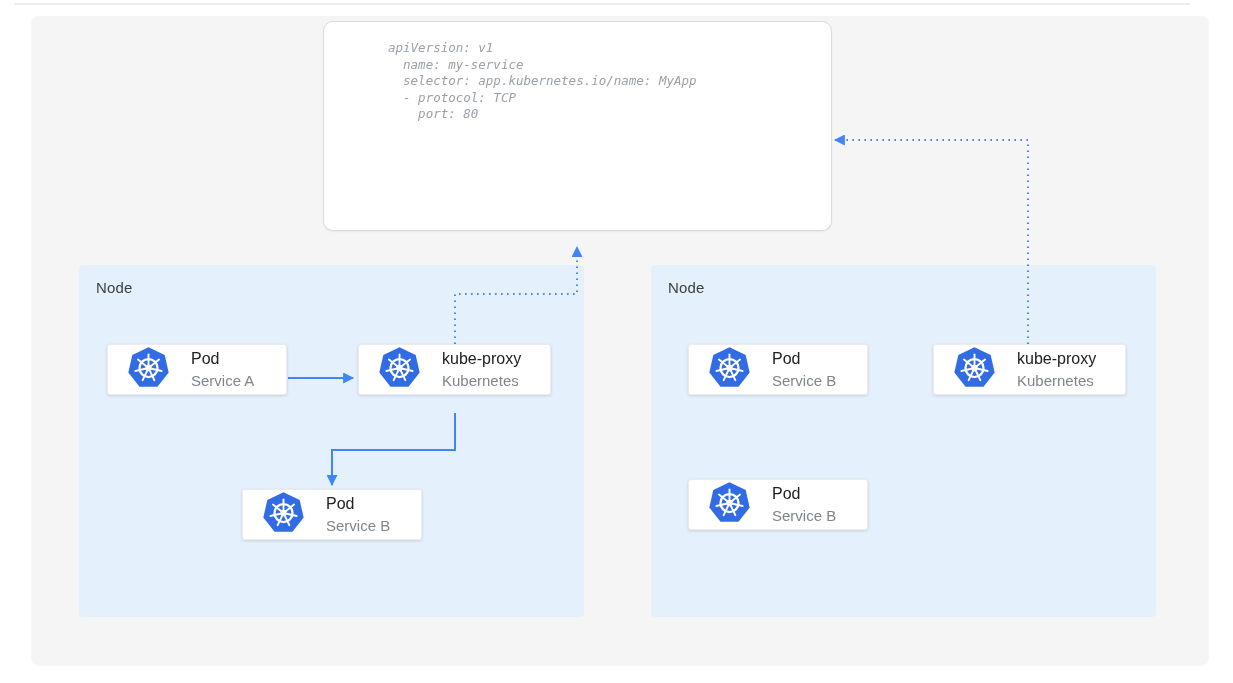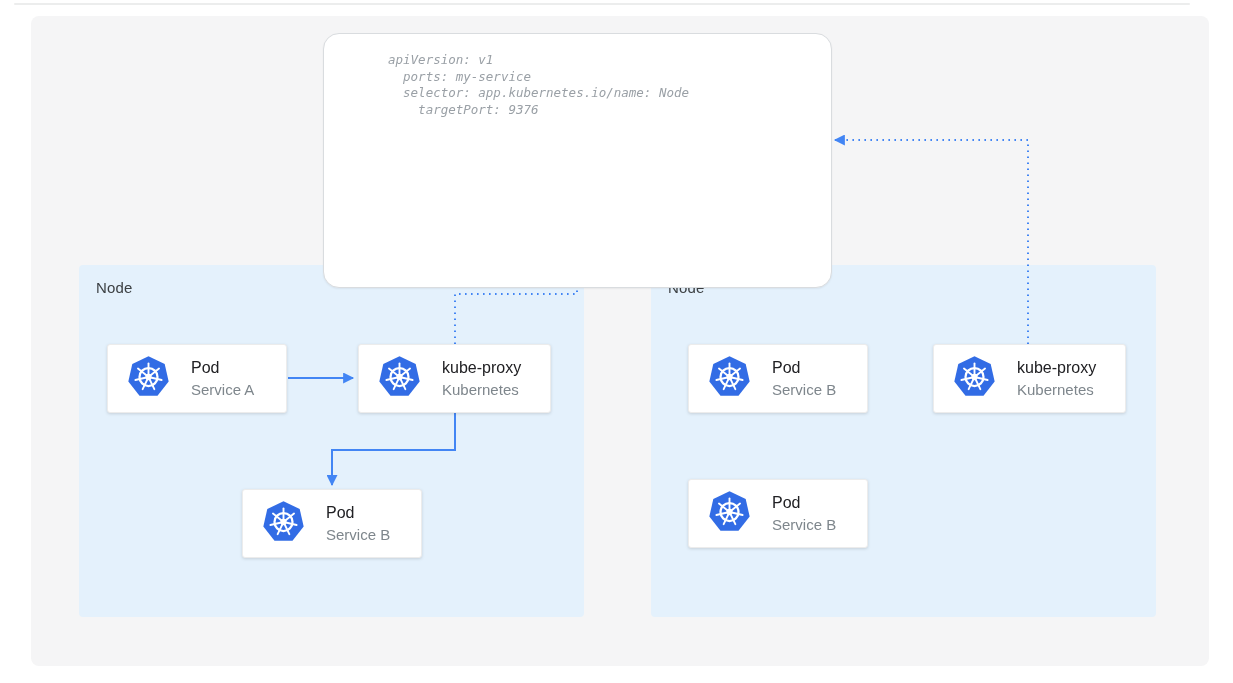--- a/index.html
+++ b/index.html
@@ -7,22 +7,22 @@
               font-family:"Liberation Sans", sans-serif; }
   .page { position:relative; width:1233px; height:683px; background:#ffffff; }
 
   .top-divider { position:absolute; left:14px; top:3px; width:1176px; height:2px;
                  background:#eceded; border-radius:2px; }
 
   .panel { position:absolute; left:31px; top:16px; width:1178px; height:650px;
            background:var(--panel-bg,#F5F5F6); border-radius:8px; }
 
   
-  .yaml-card { position:absolute; left:292px; top:17px; width:509px; height:255px;
-               background:#ffffff; border:1px solid #D9DCDF; border-radius:16px;
+  .yaml-card { position:absolute; left:292px; top:5px; width:509px; height:210px;
+               background:#ffffff; border:1px solid #D9DCDF; border-radius:10px;
                box-shadow:0 1px 2px rgba(0,0,0,0.06); z-index:4; }
   .code { padding:18px 10px 0 64px; font-family:"DejaVu Sans Mono", monospace;
           font-size:12.5px; font-style:italic; line-height:16.6px;
           color:var(--code-regular,#9AA0A6); }
   .code-line { white-space:pre; }
   .code-line .b { font-weight:bold; color:var(--code-bold,#5F6368); }
 
   
   .node { position:absolute; top:249px; width:505px; height:352px;
           background:var(--node-bg,#E4F1FC); border-radius:4px; z-index:1;padding-left:36px; }
@@ -32,21 +32,21 @@
                 color:#3C4043; letter-spacing:.2px; }
 
   
   .connections { position:absolute; left:0; top:0; width:1178px; height:650px;
                  z-index:2; pointer-events:none; }
   .arrow-line { fill:none; stroke:var(--arrow,#4285F4); stroke-width:2px; }
   .arrow-dotted { stroke-dasharray:1.6 4.4; }
   .arrow-head { fill:var(--arrow,#4285F4); }
 
   
-  .comp-box { position:absolute; height:69px; background:#ffffff; border-radius:3px;
+  .comp-box { position:absolute; height:51px; background:#ffffff; border-radius:3px;
               border:1px solid #ececec;
               box-shadow:0 1px 3px rgba(60,64,67,0.18);
               display:flex; align-items:center; padding-left:18px; z-index:3; }
   .comp-box .k8s-icon { flex:0 0 auto; margin-right:20px; }
   .comp-text { display:flex; flex-direction:column; justify-content:center; }
   .comp-title { font-size:16px; color:#212124; line-height:20px; }
   .comp-subtitle { font-size:15px; color:#7E868C; line-height:19px; margin-top:2px; }
 
   .box-l-pod-a      { left:76px;  top:328px; width:180px; }
   .box-l-kube-proxy { left:327px; top:328px; width:193px; }
@@ -60,23 +60,24 @@
 
 <div class="page">
 
   <div class="top-divider"></div>
 
   <div class="panel">
 
     <div class="yaml-card">
       <div class="code">
           <div class="code-line"><span>apiVersion: v1</span></div>
-          <div class="code-line"><span>  ports: my-service</span></div>
-          <div class="code-line"><span>  selector: app.kubernetes.io/name: Node</span></div>
-          <div class="code-line"><span>    targetPort: 9376</span></div>
+          <div class="code-line"><span>  name: my-service</span></div>
+          <div class="code-line"><span>  selector: app.kubernetes.io/name: MyApp</span></div>
+          <div class="code-line"><span>  - protocol: TCP</span></div>
+          <div class="code-line"><span>    port: 80</span></div>
         </div>
     </div>
 
     <svg class="connections" viewBox="0 0 1178 650" xmlns="http://www.w3.org/2000/svg">
       <defs>
         <marker id="ah" viewBox="0 0 10 10" refX="9" refY="5" markerWidth="6.5" markerHeight="5.5" orient="auto">
           <path class="arrow-head" d="M0,0 L10,5 L0,10 z"></path>
         </marker>
       </defs>
       <path class="arrow-line" d="M257,362 H322" marker-end="url(#ah)"></path>

